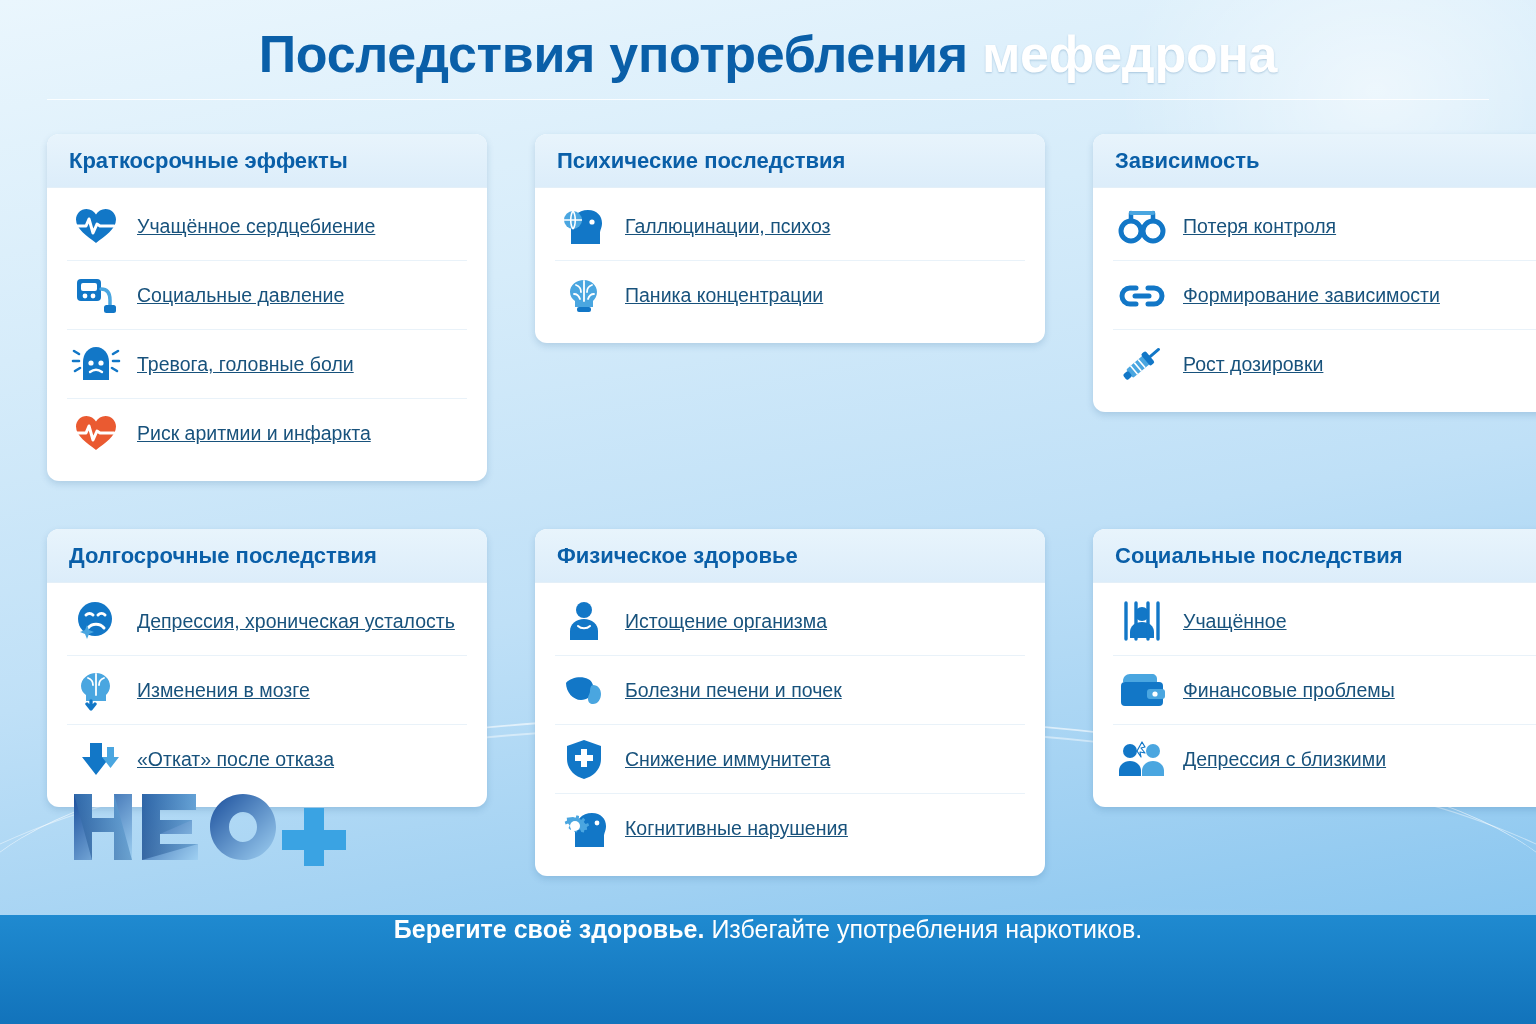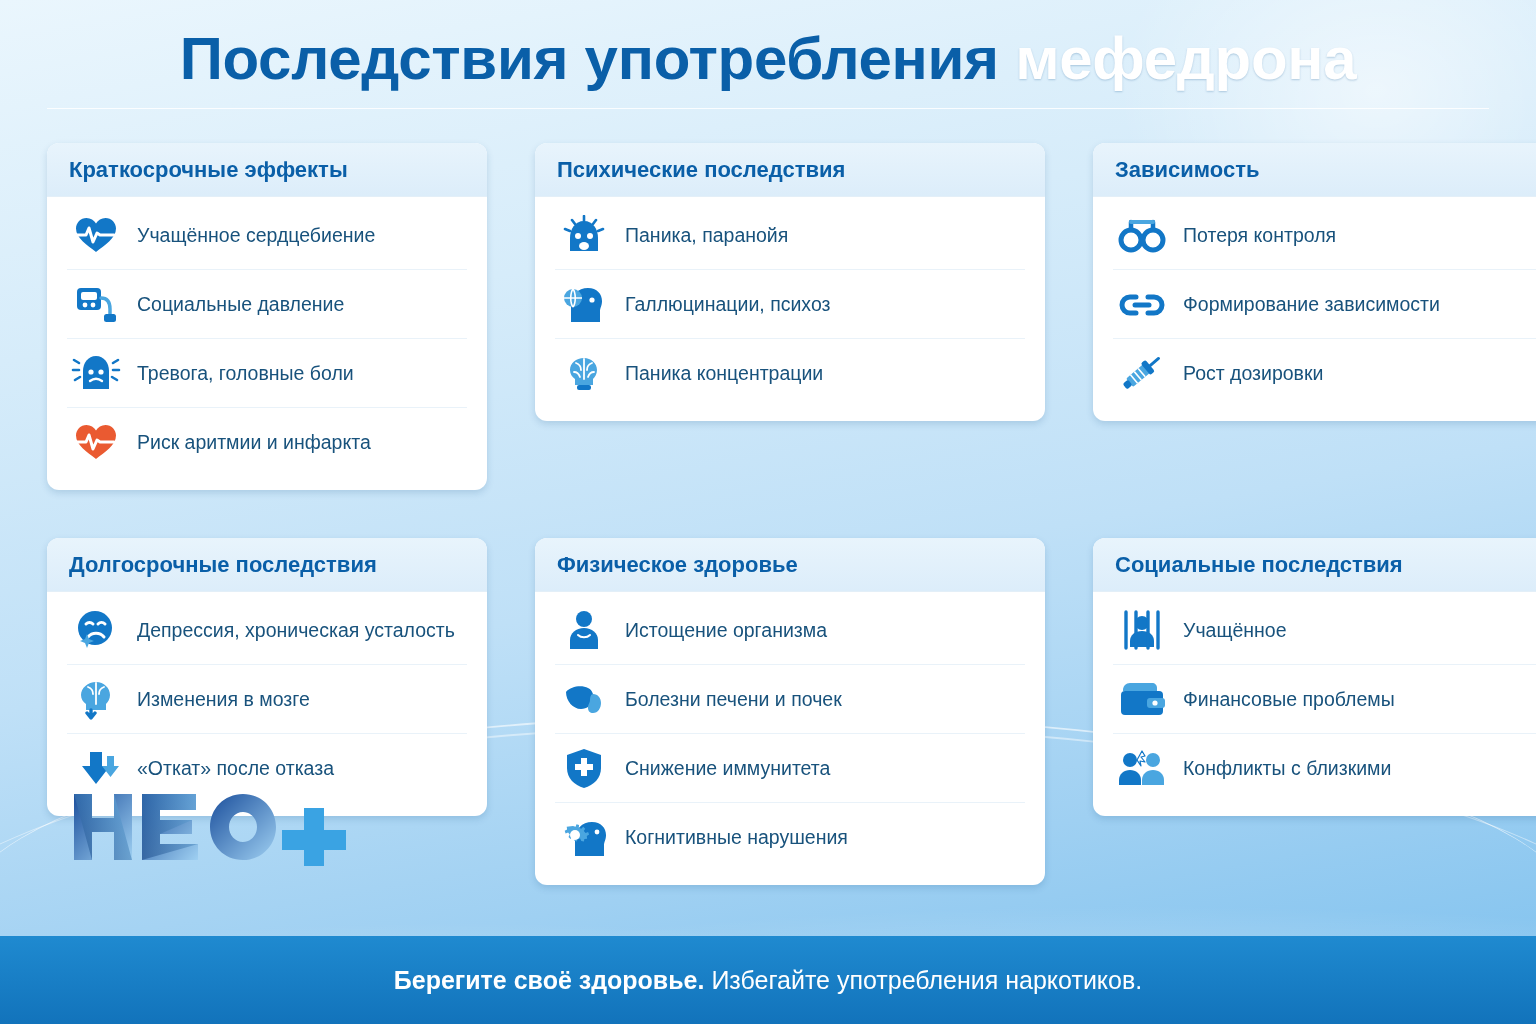--- a/index.html
+++ b/index.html
@@ -42,21 +42,21 @@
     pointer-events: none;
   }
 
   
   header.title-bar {
     position: relative;
     padding: 26px 0 18px;
     text-align: center;
   }
   h1.title {
-    font-size: 60px;
+    font-size: 52px;
     font-weight: bold;
     color: #0a5fa8;
     letter-spacing: -0.3px;
     line-height: 1.1;
   }
   h1.title .accent { color: #ffffff; text-shadow: 0 1px 2px rgba(10,80,140,0.25); }
   .title-rule {
     margin: 16px auto 0;
     width: 1442px; height: 1px;
     background: rgba(255,255,255,0.85);
@@ -105,34 +105,35 @@
     flex: 0 0 auto;
     width: 54px; height: 46px;
     display: flex; align-items: center; justify-content: center;
     color: #1277c7;
   }
   .row .ico svg { display: block; }
   .row .lbl {
     font-size: 19.5px;
     color: #18527c;
     line-height: 1.15;
+    text-decoration: underline;
   }
 
   
   .logo {
     position: absolute;
     left: 68px; bottom: 158px;
     width: 290px; height: 78px;
   }
   .footer-bar {
     position: absolute;
     left: 0; right: 0; bottom: 0;
-    height: 88px;
+    height: 109px;
     background: linear-gradient(180deg, #1f8ad0 0%, #1273bb 100%);
-    display: flex; align-items: center; justify-content: center;
+    display: flex; align-items: flex-start; justify-content: center;
   }
   .footer-text {
     color: #ffffff;
     font-size: 25px;
   }
   .footer-text b { font-weight: bold; }
 </style>
 </head>
 <body>
 
@@ -199,32 +200,20 @@
         <span class="lbl">Риск аритмии и инфаркта</span>
       </div>
     </div>
   </section>
 
   <section class="card">
     <div class="card-head">
       <h2>Психические последствия</h2>
     </div>
     <div class="card-body">
-      <div class="row">
-        <span class="ico">
-          <svg width="48" height="40" viewBox="0 0 48 40">
-              <path d="M24 6c9 0 14 8 14 17v13H10V23C10 14 15 6 24 6z" fill="#1277c7"></path>
-              <circle cx="18" cy="21" r="3" fill="#ffffff"></circle>
-              <circle cx="30" cy="21" r="3" fill="#ffffff"></circle>
-              <ellipse cx="24" cy="31" rx="5" ry="4" fill="#ffffff"></ellipse>
-              <path d="M24 1v5M12 5l3 4M36 5l-3 4M5 14l5 2M43 14l-5 2" stroke="#1277c7" stroke-width="2.6" stroke-linecap="round"></path>
-            </svg>
-        </span>
-        <span class="lbl">Паника, паранойя</span>
-      </div>
       <div class="row">
         <span class="ico">
           <svg width="50" height="40" viewBox="0 0 50 40">
               <path d="M12 38V22C12 11 19 4 29 4c9 0 14 6 14 13 0 5-2 7-2 10v11z" fill="#1277c7"></path>
               <circle cx="33" cy="16" r="2.6" fill="#ffffff"></circle>
               <circle cx="14" cy="14" r="9" fill="#4aa6e0"></circle>
               <path d="M5 14h18M14 5c3 4 3 14 0 18M14 5c-3 4-3 14 0 18" stroke="#ffffff" stroke-width="1.6" fill="none"></path>
             </svg>
         </span>
         <span class="lbl">Галлюцинации, психоз</span>
@@ -405,21 +394,21 @@
       <div class="row">
         <span class="ico">
           <svg width="50" height="42" viewBox="0 0 50 42">
               <circle cx="13" cy="13" r="7" fill="#1277c7"></circle>
               <path d="M2 38v-5c0-6 5-10 11-10s11 4 11 10v5z" fill="#1277c7"></path>
               <circle cx="36" cy="13" r="7" fill="#4aa6e0"></circle>
               <path d="M25 38v-5c0-6 5-10 11-10s11 4 11 10v5z" fill="#4aa6e0"></path>
               <path d="M25 4l3 5-4 1 4 5-5-1 1 5-4-6z" fill="#ffffff" stroke="#1277c7" stroke-width="1.2" stroke-linejoin="round"></path>
             </svg>
         </span>
-        <span class="lbl">Конфликты с близкими</span>
+        <span class="lbl">Депрессия с близкими</span>
       </div>
     </div>
   </section>
 
 </main>
 
 <div class="logo">
   <svg viewBox="0 0 290 78" width="290" height="78">
     <defs>
       <linearGradient id="lg1" x1="0" y1="0" x2="1" y2="1">

